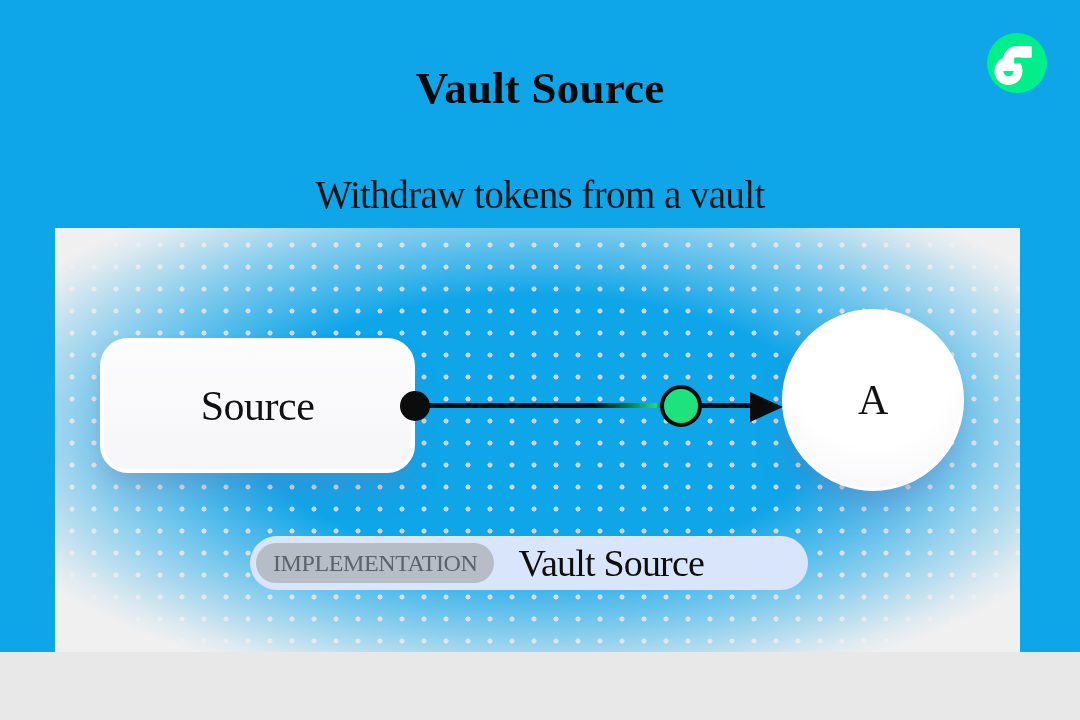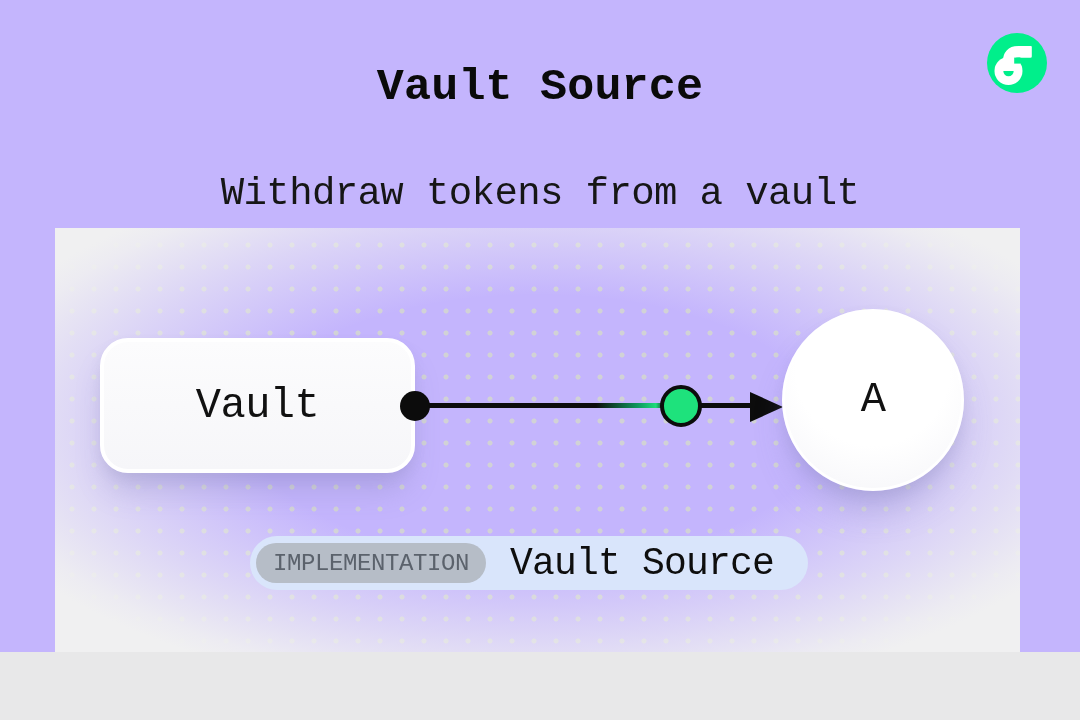--- a/index.html
+++ b/index.html
@@ -1,19 +1,19 @@
 <!DOCTYPE html>
 <html><head>
 <meta charset="utf-8">
 <style>
   html,body{margin:0;padding:0;background:#e8e8e9;}
   .canvas{
     position:relative;width:1080px;height:652px;overflow:hidden;
-    background:#c4b5fd;
-    font-family:Liberation Mono, monospace;
+    background:#0ea5e9;
+    font-family:Liberation Serif, serif;
     -webkit-font-smoothing:antialiased;
   }
   
   .dots{
     position:absolute;left:55px;top:228px;width:965px;height:475px;
     background-image:radial-gradient(circle, #d1d2d6 2.2px, rgba(209,210,214,0) 2.9px);
     background-size:22px 22px;background-position:6px 6px;
     pointer-events:none;
   }
   .dots::after{
@@ -91,21 +91,21 @@
     <circle cx="21.5" cy="38" r="5.2" fill="#00ef8b"></circle>
     <path d="M21.5 38 V29 Q21.5 18.8 31 18.8 H44.5" stroke="#ffffff" stroke-width="11.5" fill="none"></path>
     <rect x="33" y="13" width="11.6" height="11.6" rx="1.5" fill="#ffffff"></rect>
     <rect x="27.2" y="24.6" width="6" height="6" fill="#00ef8b"></rect>
   </svg>
 
   <div class="title">Vault Source</div>
   <div class="subtitle">Withdraw tokens from a vault</div>
 
   <div class="vault-node">
-    <span class="node-label">Vault</span>
+    <span class="node-label">Source</span>
   </div>
 
   <div class="edge-line"></div>
   <div class="edge-start-dot"></div>
   <div class="edge-token-dot"></div>
   <div class="edge-arrowhead"></div>
 
   <div class="a-node">
     <span class="node-label">A</span>
   </div>

